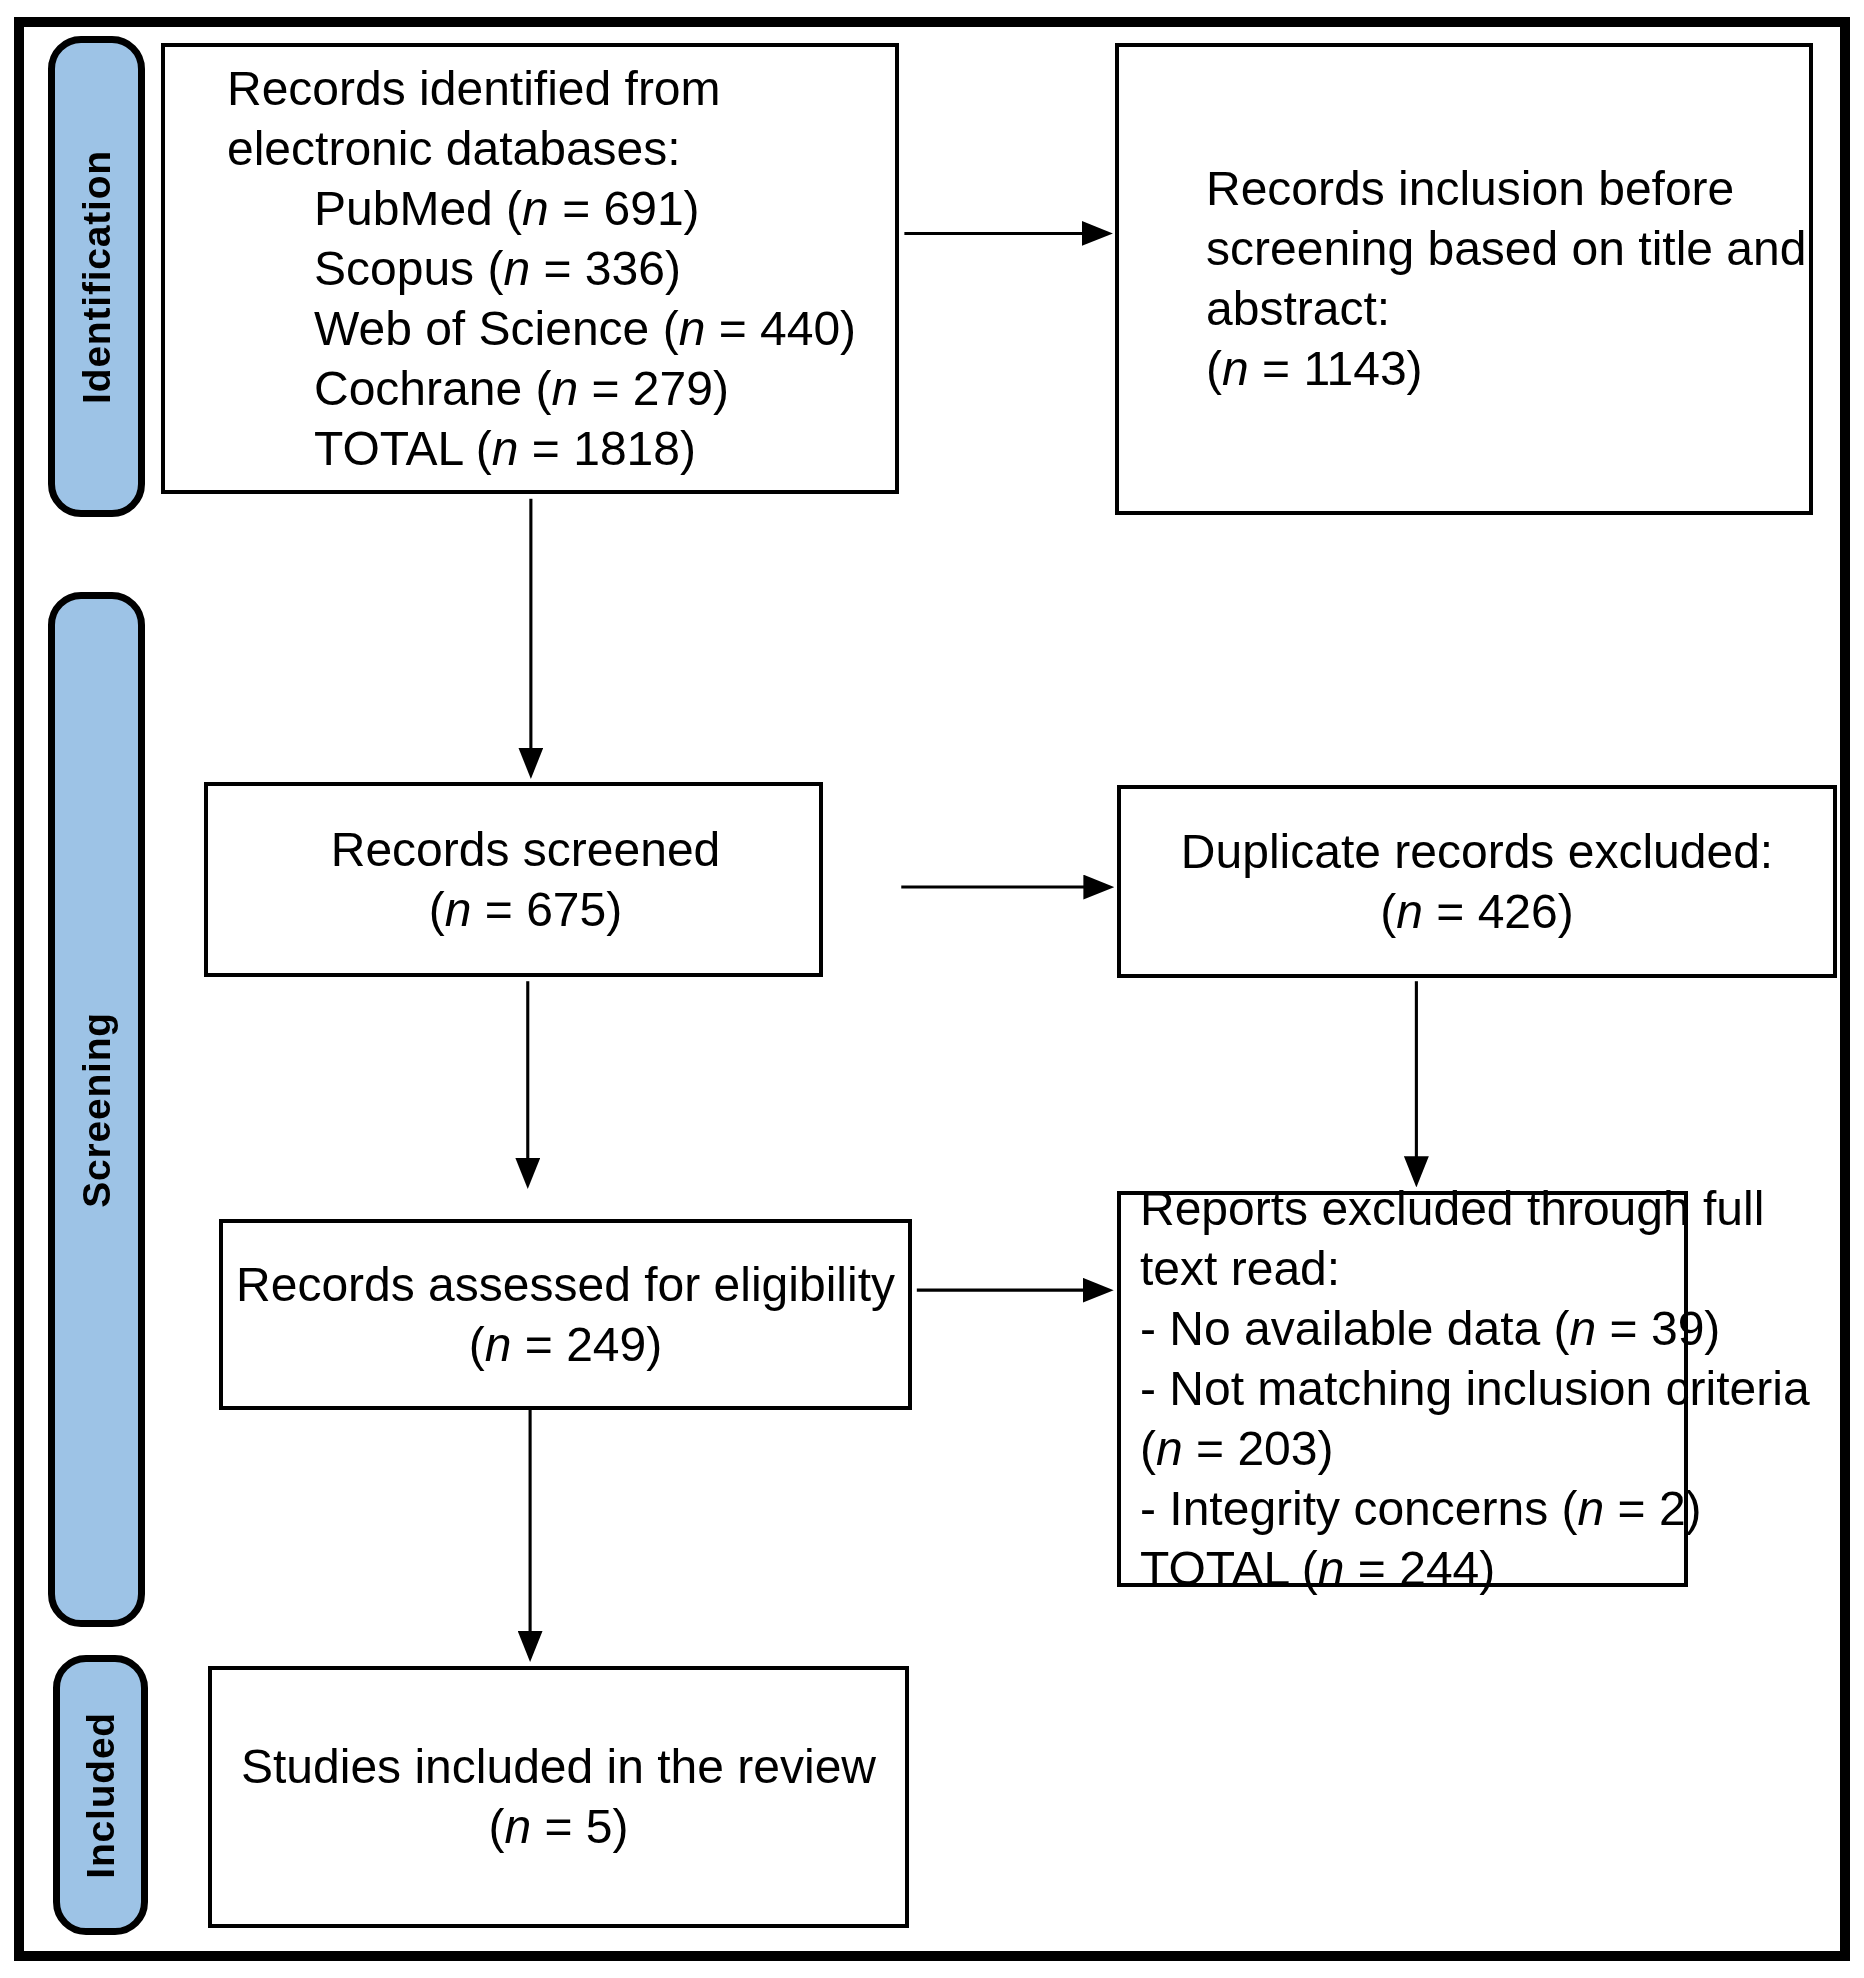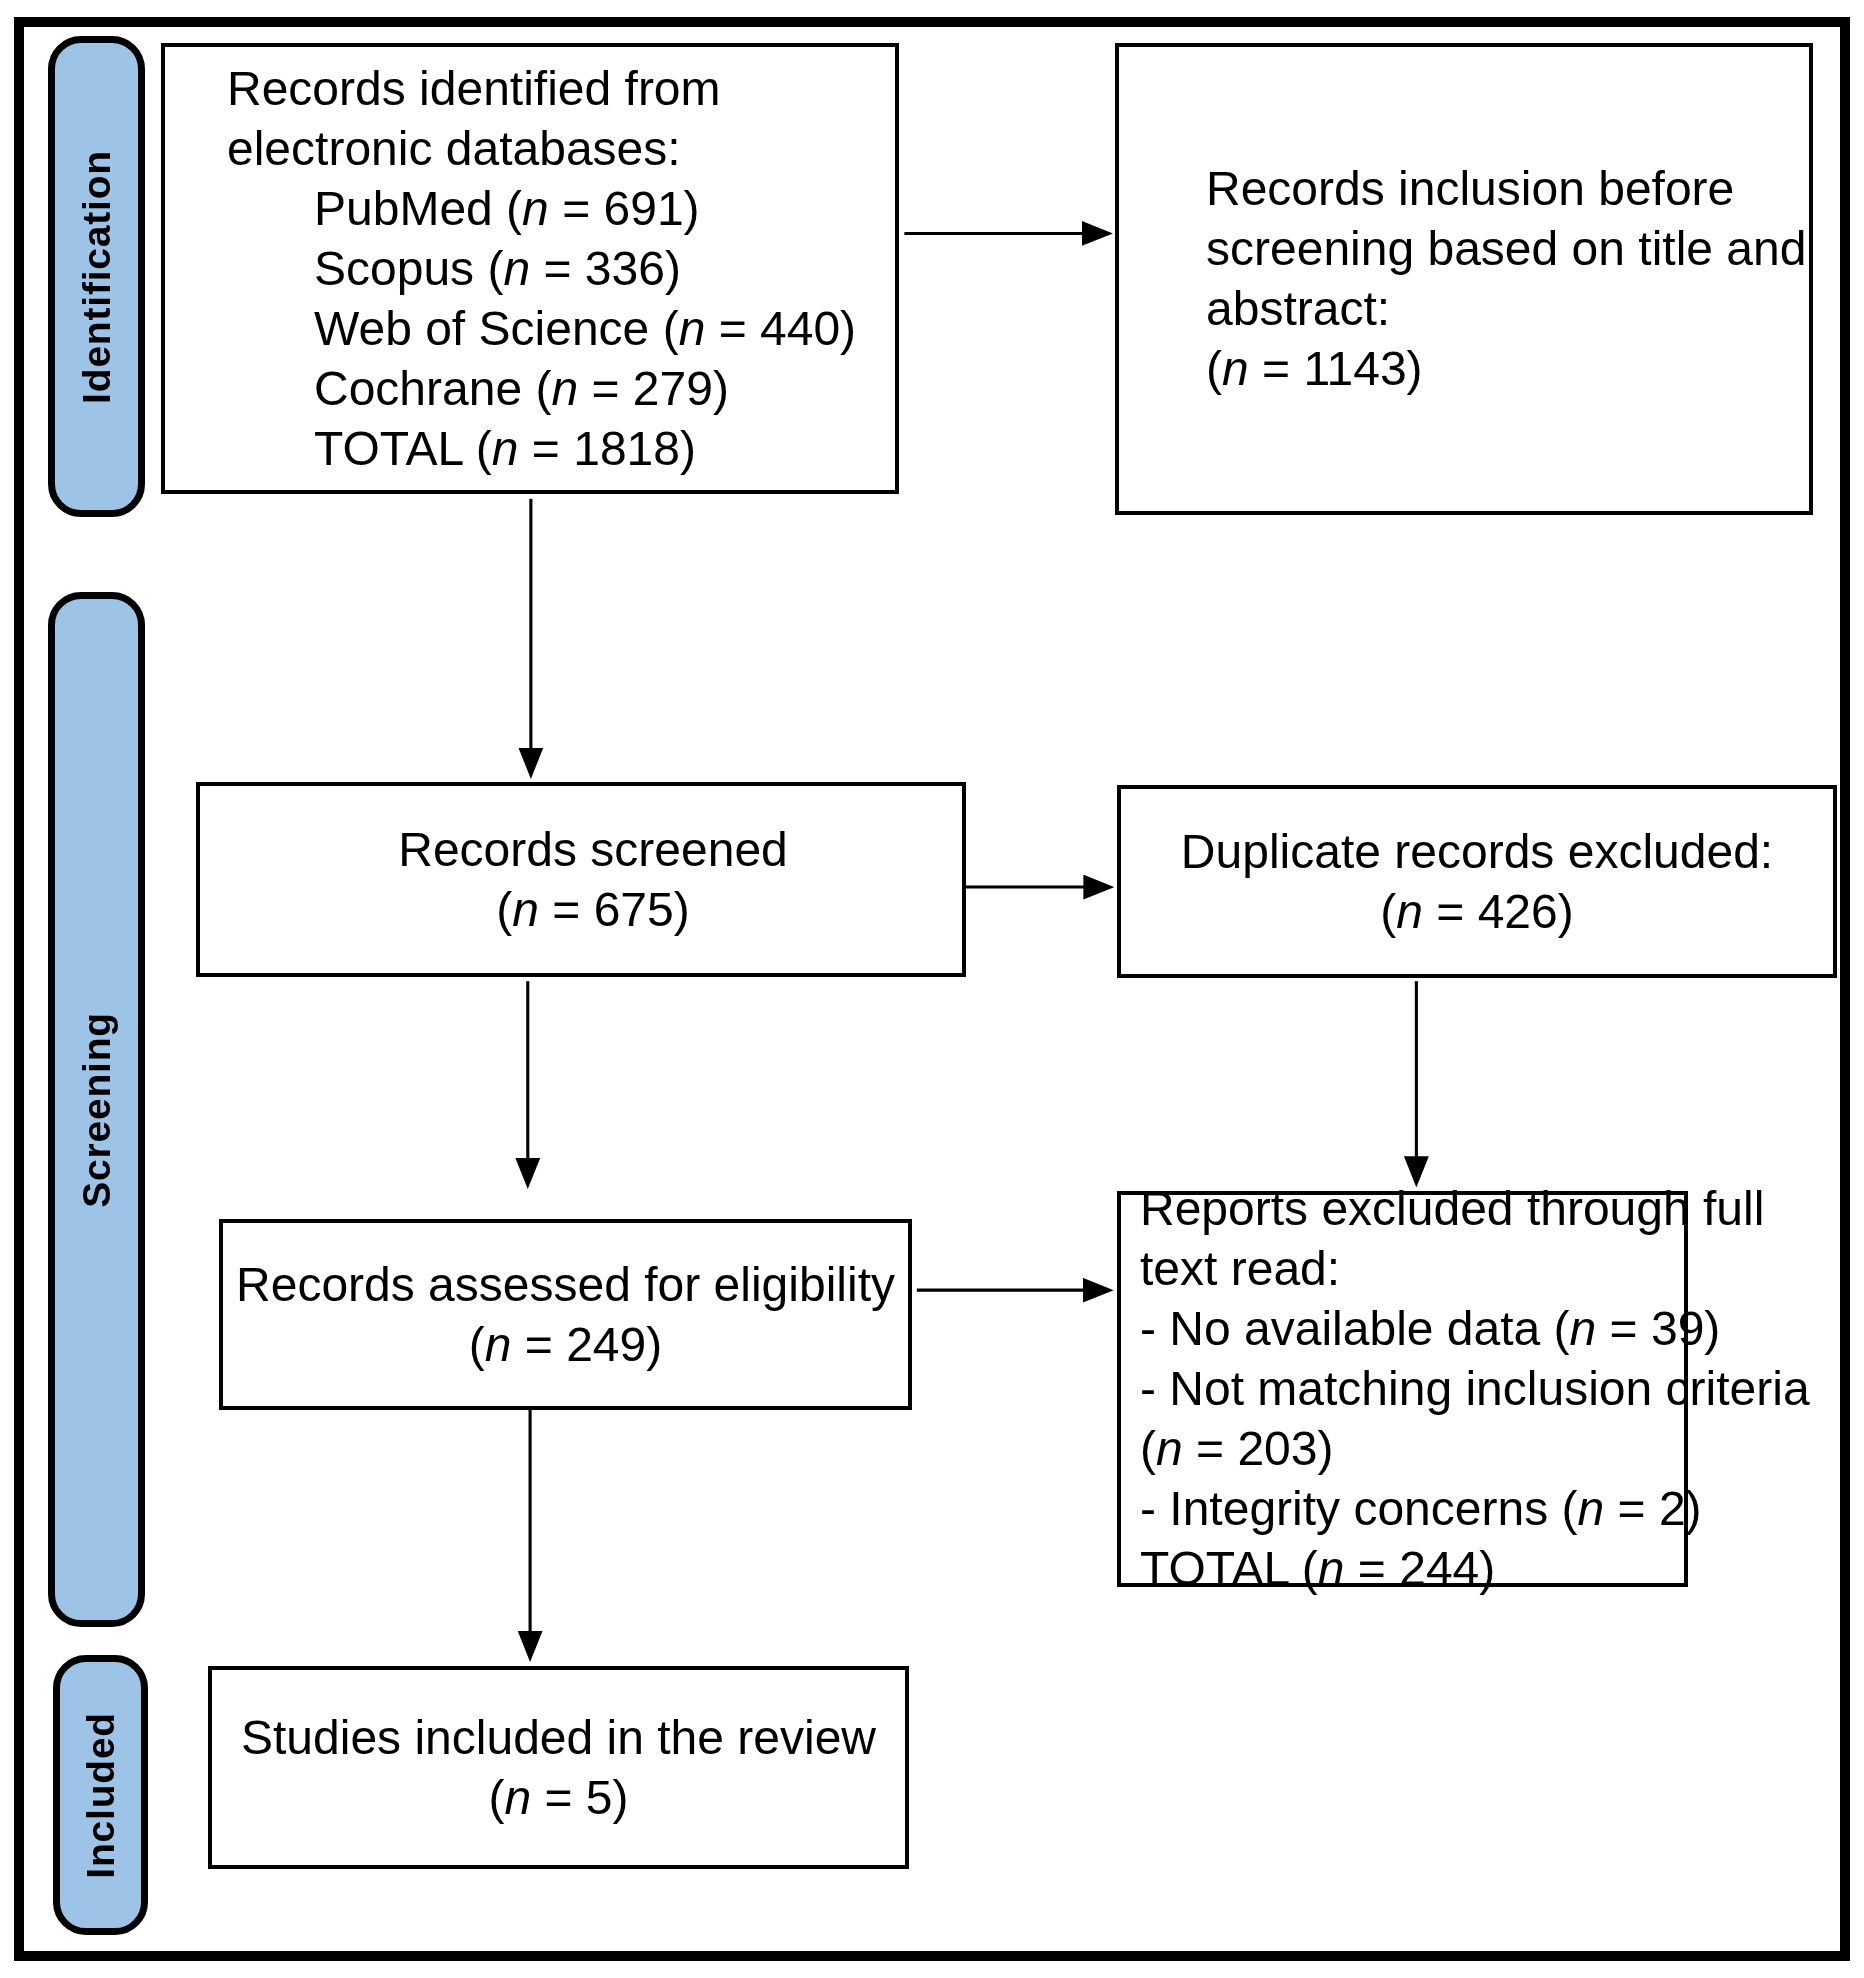--- a/index.html
+++ b/index.html
@@ -42,25 +42,25 @@
     z-index: 2;
   }
   .box.center { align-items: center; text-align: center; }
   .box.left   { align-items: flex-start; text-align: left; }
   .box .line { white-space: nowrap; }
   .box .line.indent { padding-left: 87px; }
   .box i { font-style: italic; }
 
   #box-records-identified { left: 161px;  top: 43px;   width: 738px; height: 451px; padding-left: 62px;  }
   #box-excluded-before-screening { left: 1115px; top: 43px; width: 698px; height: 472px; padding-left: 87px; }
-  #box-records-screened   { left: 196px;  top: 782px; width: 770px; height: 195px; padding-left: 24px; }
+  #box-records-screened   { left: 204px;  top: 782px; width: 619px; height: 195px; padding-left: 24px; }
   #box-duplicates-excluded{ left: 1117px; top: 785px; width: 720px; height: 193px; }
   #box-records-assessed   { left: 219px;  top: 1192px; width: 693px; height: 191px; margin-top: 27px; }
   #box-reports-excluded   { left: 1117px; top: 1191px; width: 571px; height: 396px; padding-left: 19px; }
-  #box-studies-included   { left: 208px;  top: 1666px; width: 701px; height: 203px; }
+  #box-studies-included   { left: 208px;  top: 1666px; width: 701px; height: 262px; }
 
   #label-identification { left: 48px; top: 36px;   width: 97px; height: 481px;  }
   #label-screening      { left: 48px; top: 592px;  width: 97px; height: 1035px; }
   #label-included       { left: 53px; top: 1655px; width: 95px; height: 280px;  }
 
   svg.arrows {
     position: absolute; left: 0; top: 0;
     width: 1864px; height: 1978px;
     z-index: 1;
   }

